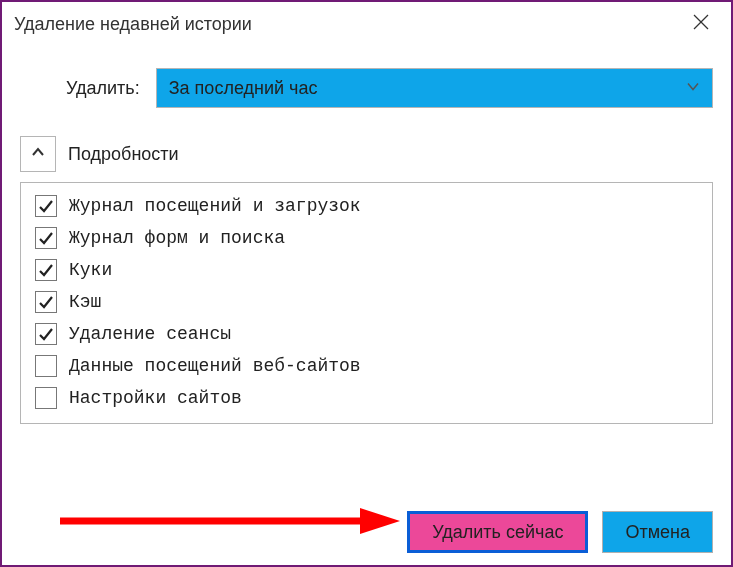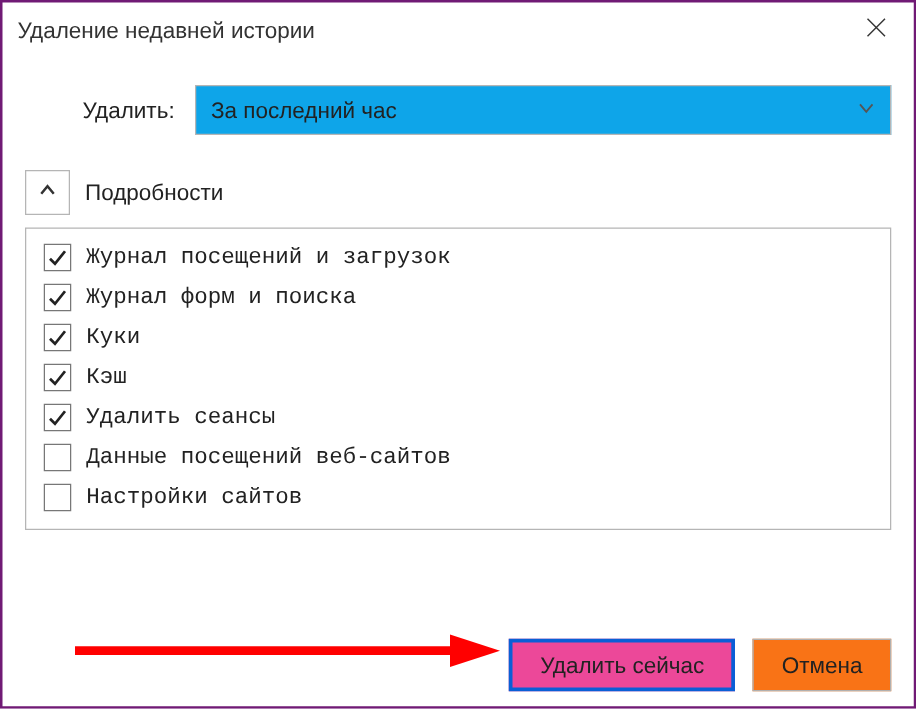--- a/index.html
+++ b/index.html
@@ -122,21 +122,21 @@
       padding-top: 18px;
       display: flex;
       justify-content: flex-end;
       gap: 14px;
       position: relative;
     }
     .btn {
       height: 42px;
       padding: 0 22px;
       border: 1px solid #b0b0b0;
-      background: #f97316;
+      background: #0ea5e9;
       font-size: 18px;
       color: #222;
       display: flex;
       align-items: center;
       justify-content: center;
       cursor: pointer;
     }
     .btn.primary {
       border: 3px solid #0a5ed6;
       background: #ec4899;
@@ -222,21 +222,21 @@
             </svg>
           </div>
         <div class="chk-label">Кэш</div>
       </div>
       <div class="chk-row">
         <div class="chk checked">
             <svg viewBox="0 0 16 16">
               <polyline points="2,9 6,13 14,3"></polyline>
             </svg>
           </div>
-        <div class="chk-label">Удалить сеансы</div>
+        <div class="chk-label">Удаление сеансы</div>
       </div>
       <div class="chk-row">
         <div class="chk"></div>
         <div class="chk-label">Данные посещений веб-сайтов</div>
       </div>
       <div class="chk-row">
         <div class="chk"></div>
         <div class="chk-label">Настройки сайтов</div>
       </div>
     </div>

